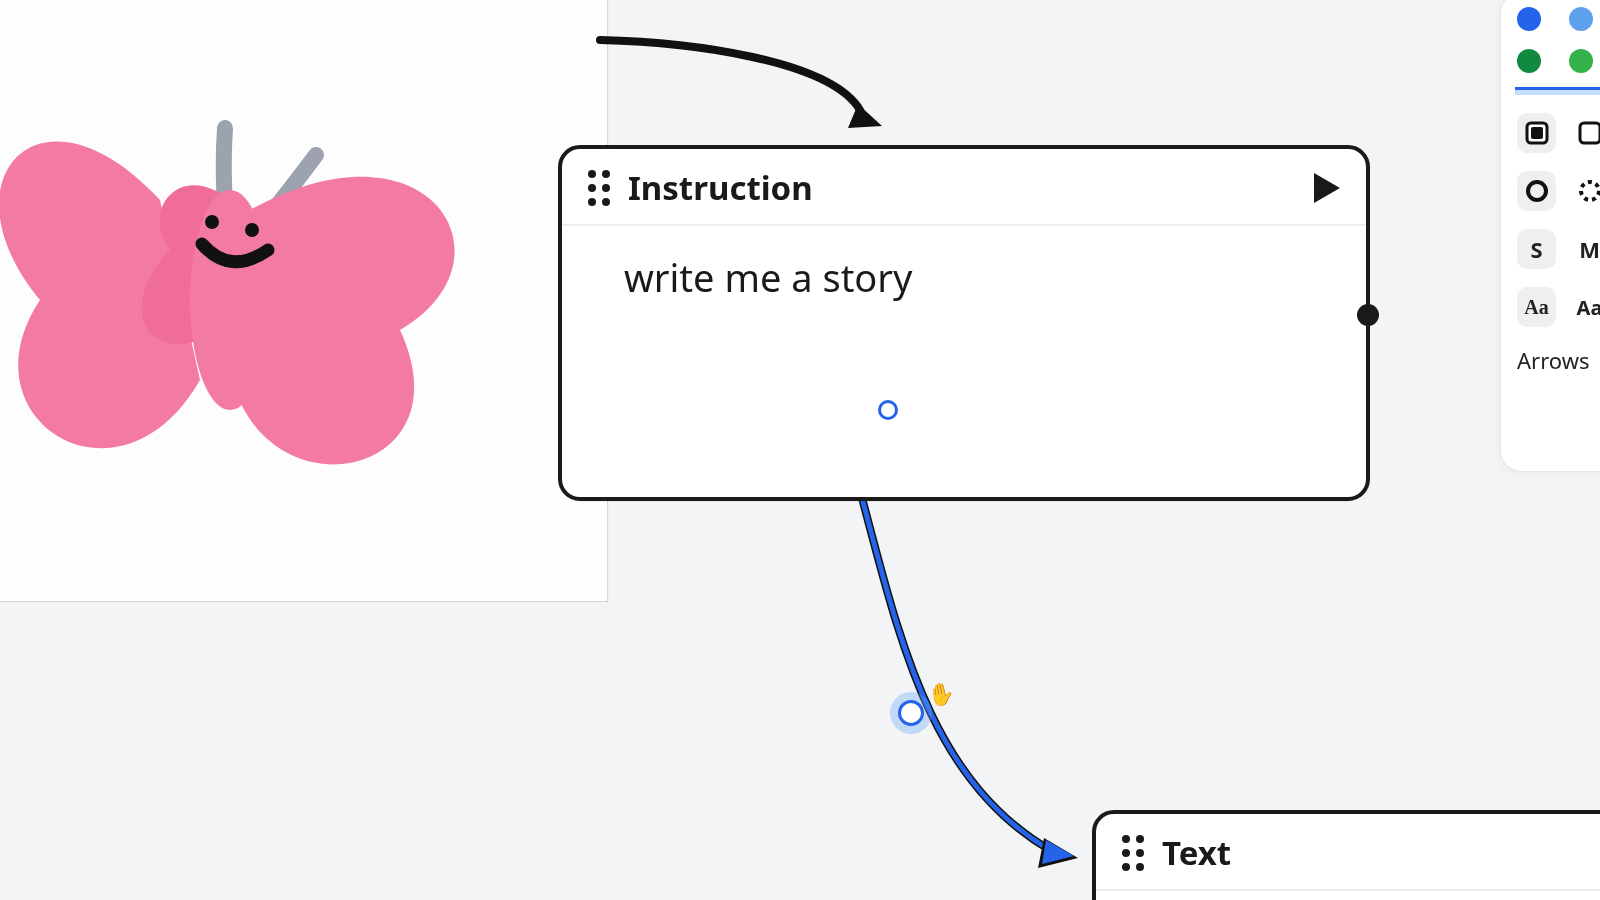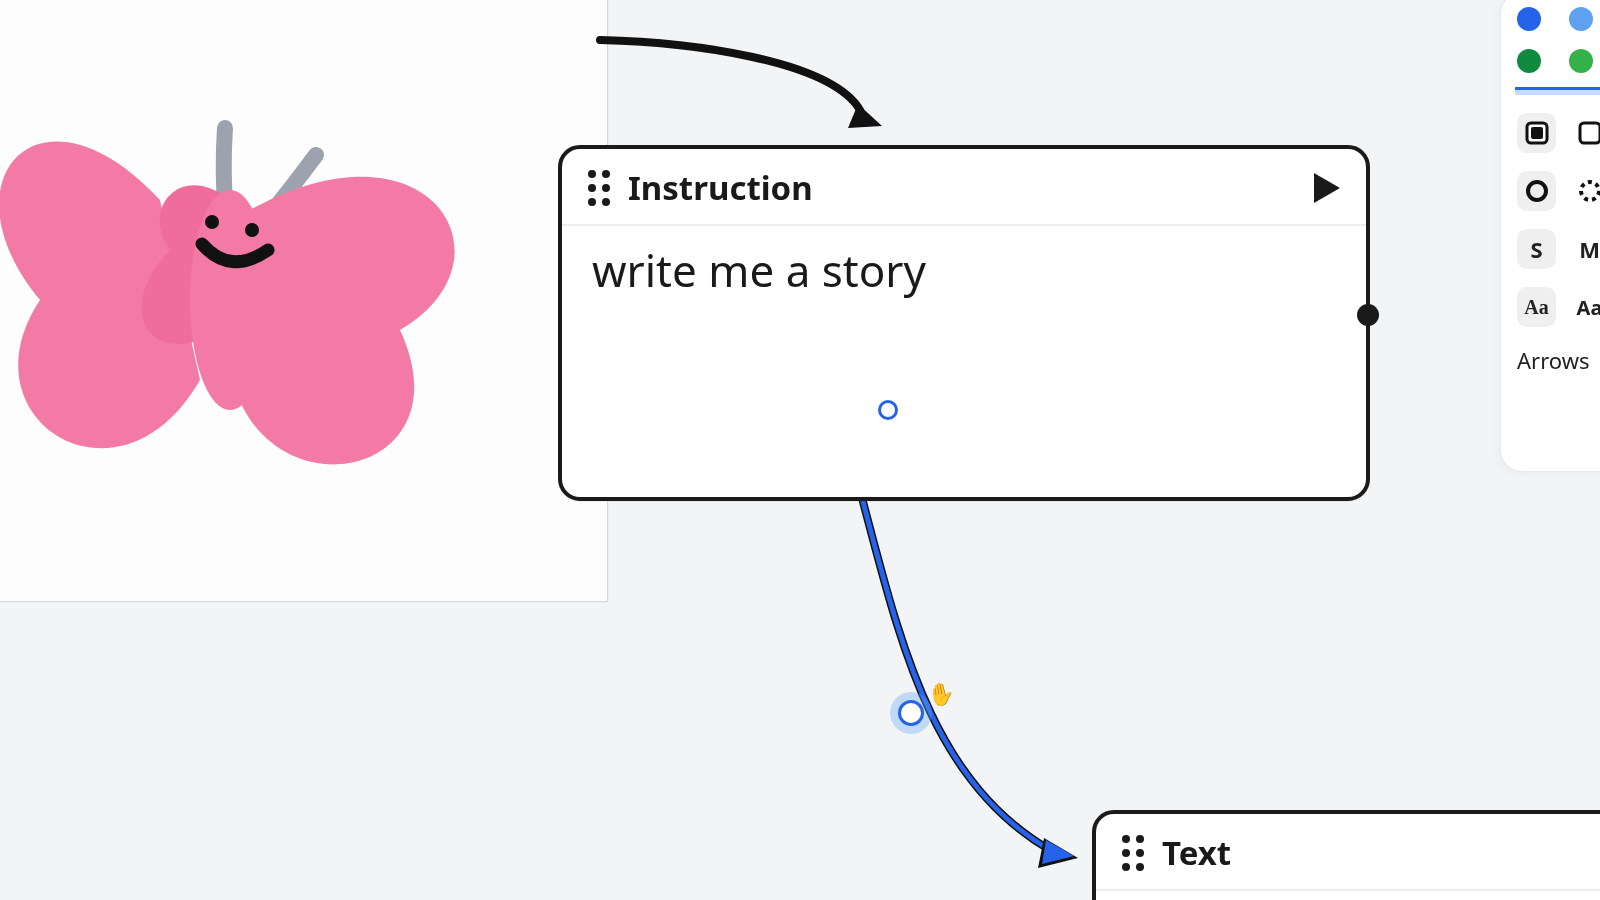--- a/index.html
+++ b/index.html
@@ -46,21 +46,21 @@
 
   .card-head{
     display:flex;align-items:center;gap:18px;
     padding:16px 26px 14px 26px;
     border-bottom:2px solid rgba(0,0,0,0.07);
   }
   .card .title{font-size:33px;font-weight:700;color:var(--ink);flex:1;}
   .drag-handle{display:grid;grid-template-columns:8px 8px;grid-auto-rows:8px;gap:6px;}
   .drag-handle i{width:8px;height:8px;background:var(--ink);border-radius:50%;display:block;}
   .play-btn{width:0;height:0;border-left:26px solid var(--ink);border-top:15px solid transparent;border-bottom:15px solid transparent;cursor:pointer;}
-  .card-body{padding:14px 30px;font-size:44px;color:var(--ink);}
+  .card-body{padding:25px 30px;font-size:38px;color:var(--ink);margin-left:32px;}
 
   .out-dot{position:absolute;right:-13px;top:155px;width:22px;height:22px;background:var(--ink);border-radius:50%;}
 
   
   .panel{
     position:absolute;right:-10px;top:-8px;
     width:110px;height:480px;
     background:#fff;border:1px solid #e8e8e8;border-radius:22px 0 0 22px;
     padding:14px 0 0 16px;
     box-sizing:border-box;

